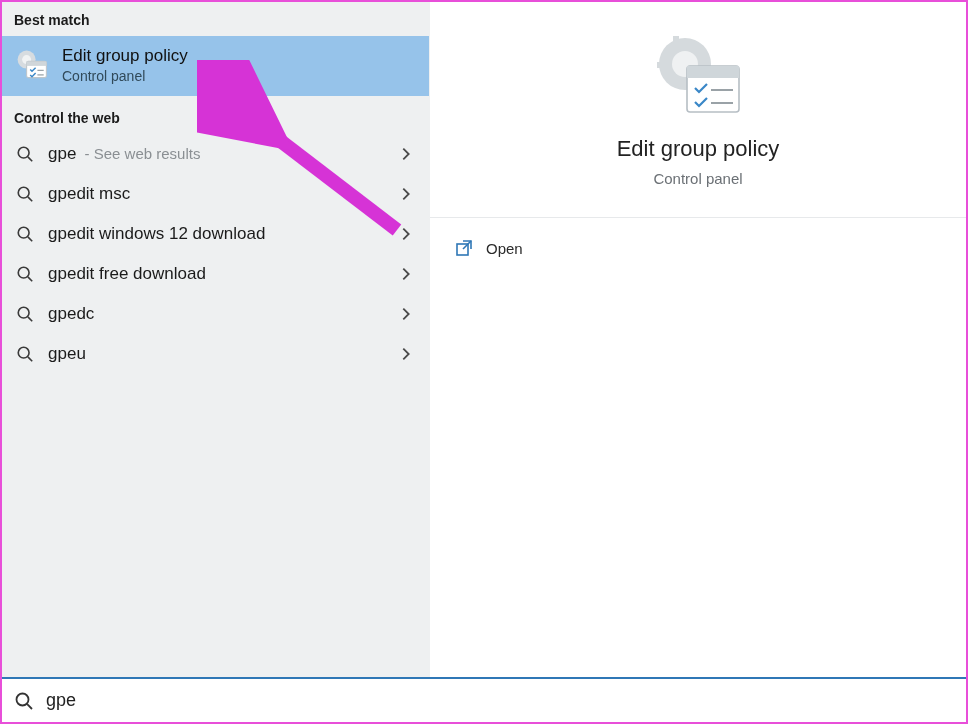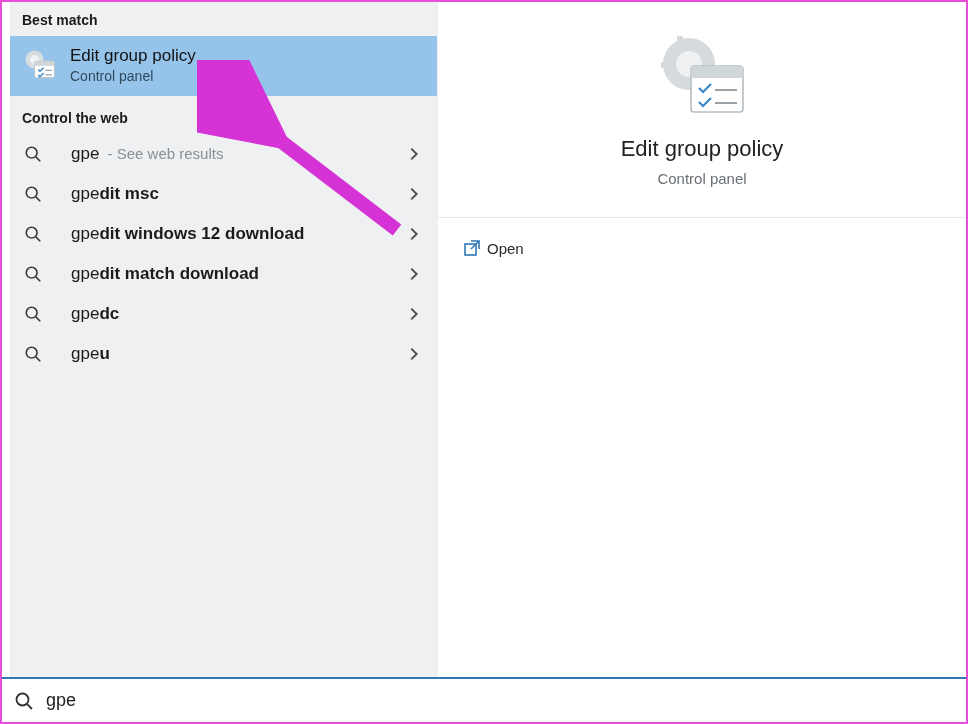--- a/index.html
+++ b/index.html
@@ -5,62 +5,61 @@
   * { box-sizing: border-box; margin: 0; padding: 0; }
   html, body { width: 968px; height: 724px; font-family: "Segoe UI", Arial, sans-serif; background: #fff; }
   .frame {
     width: 968px; height: 724px; border: 2px solid #e84fd9; position: relative;
     display: flex; flex-direction: column; background: #fff;
   }
   .top-area { flex: 1 1 auto; display: flex; overflow: hidden; }
   .left-pane {
     width: 428px; background: #eef0f1; display: flex; flex-direction: column;
     border-right: 1px solid #eef0f1;
-    margin-left: 8px;
   }
   .section-header {
     font-size: 14px; font-weight: 600; color: #1b1b1b;
     padding: 10px 12px 8px 12px;
   }
   .best-match-item {
     background: #96c3ea; display: flex; align-items: center;
     padding: 10px 12px 12px 12px; gap: 12px; cursor: pointer;
   }
   .bm-icon { width: 36px; height: 36px; flex: 0 0 36px; display:flex; align-items:center; justify-content:center; }
   .bm-text-title { font-size: 17px; color: #111; }
   .bm-text-sub { font-size: 14px; color: #314a5a; margin-top: 2px; }
 
   .web-header { padding-top: 14px; }
 
   .web-list { display: flex; flex-direction: column; }
   .web-row {
     display: flex; align-items: center; justify-content: space-between;
     padding: 10px 14px 10px 14px; cursor: pointer;
   }
-  .web-left { display: flex; align-items: center; gap: 29px; }
+  .web-left { display: flex; align-items: center; gap: 14px; }
   .mag-icon { width: 18px; height: 18px; flex: 0 0 18px; color: #3a3a3a; }
   .web-text { font-size: 17px; color: #1b1b1b; }
-  .web-text .bold { font-weight: 700; }
+  .web-text .bold { font-weight: 400; }
   .web-note { color: #8a8f93; font-size: 15px; margin-left: 4px; }
   .chevron { width: 18px; height: 18px; color: #4a4a4a; }
 
   .right-pane {
     flex: 1 1 auto; background: #ffffff; display: flex; flex-direction: column;
     position: relative;
   }
   .hero {
     padding: 30px 20px 30px 20px; display: flex; flex-direction: column; align-items: center;
     border-bottom: 1px solid #e7e9eb;
   }
   .hero-icon { width: 90px; height: 86px; margin-bottom: 18px; }
   .hero-title { font-size: 22px; color: #222; font-weight: 400; }
   .hero-sub { font-size: 15px; color: #6b7075; margin-top: 8px; }
 
   .action-row {
-    display: flex; align-items: center; gap: 5px;
+    display: flex; align-items: center; gap: 12px;
     padding: 20px 24px; cursor: pointer;
   }
   .open-icon { width: 20px; height: 20px; color: #2f77b6; }
   .action-label { font-size: 15px; color: #2b2b2b; }
 
   .search-bar {
     height: 45px; border-top: 2px solid #2f77b6; background: #fff;
     display: flex; align-items: center; padding: 0 12px; gap: 12px;
   }
   .search-bar .mag-icon { color: #333; width: 20px; height: 20px; }
@@ -143,21 +142,21 @@
             <span class="chevron"><svg viewBox="0 0 20 20" width="18" height="18" fill="none" stroke="currentColor" stroke-width="2">
                 <path d="M7 4 l6 6 l-6 6"></path>
               </svg></span>
           </div>
           <div class="web-row">
             <div class="web-left">
               <span class="mag-icon"><svg viewBox="0 0 20 20" width="18" height="18" fill="none" stroke="currentColor" stroke-width="1.8">
                   <circle cx="8.5" cy="8.5" r="6"></circle>
                   <line x1="13.2" y1="13.2" x2="18" y2="18"></line>
                 </svg></span>
-              <span class="web-text"><span>gpe</span><span class="bold">dit match download</span></span>
+              <span class="web-text"><span>gpe</span><span class="bold">dit free download</span></span>
             </div>
             <span class="chevron"><svg viewBox="0 0 20 20" width="18" height="18" fill="none" stroke="currentColor" stroke-width="2">
                 <path d="M7 4 l6 6 l-6 6"></path>
               </svg></span>
           </div>
           <div class="web-row">
             <div class="web-left">
               <span class="mag-icon"><svg viewBox="0 0 20 20" width="18" height="18" fill="none" stroke="currentColor" stroke-width="1.8">
                   <circle cx="8.5" cy="8.5" r="6"></circle>
                   <line x1="13.2" y1="13.2" x2="18" y2="18"></line>

